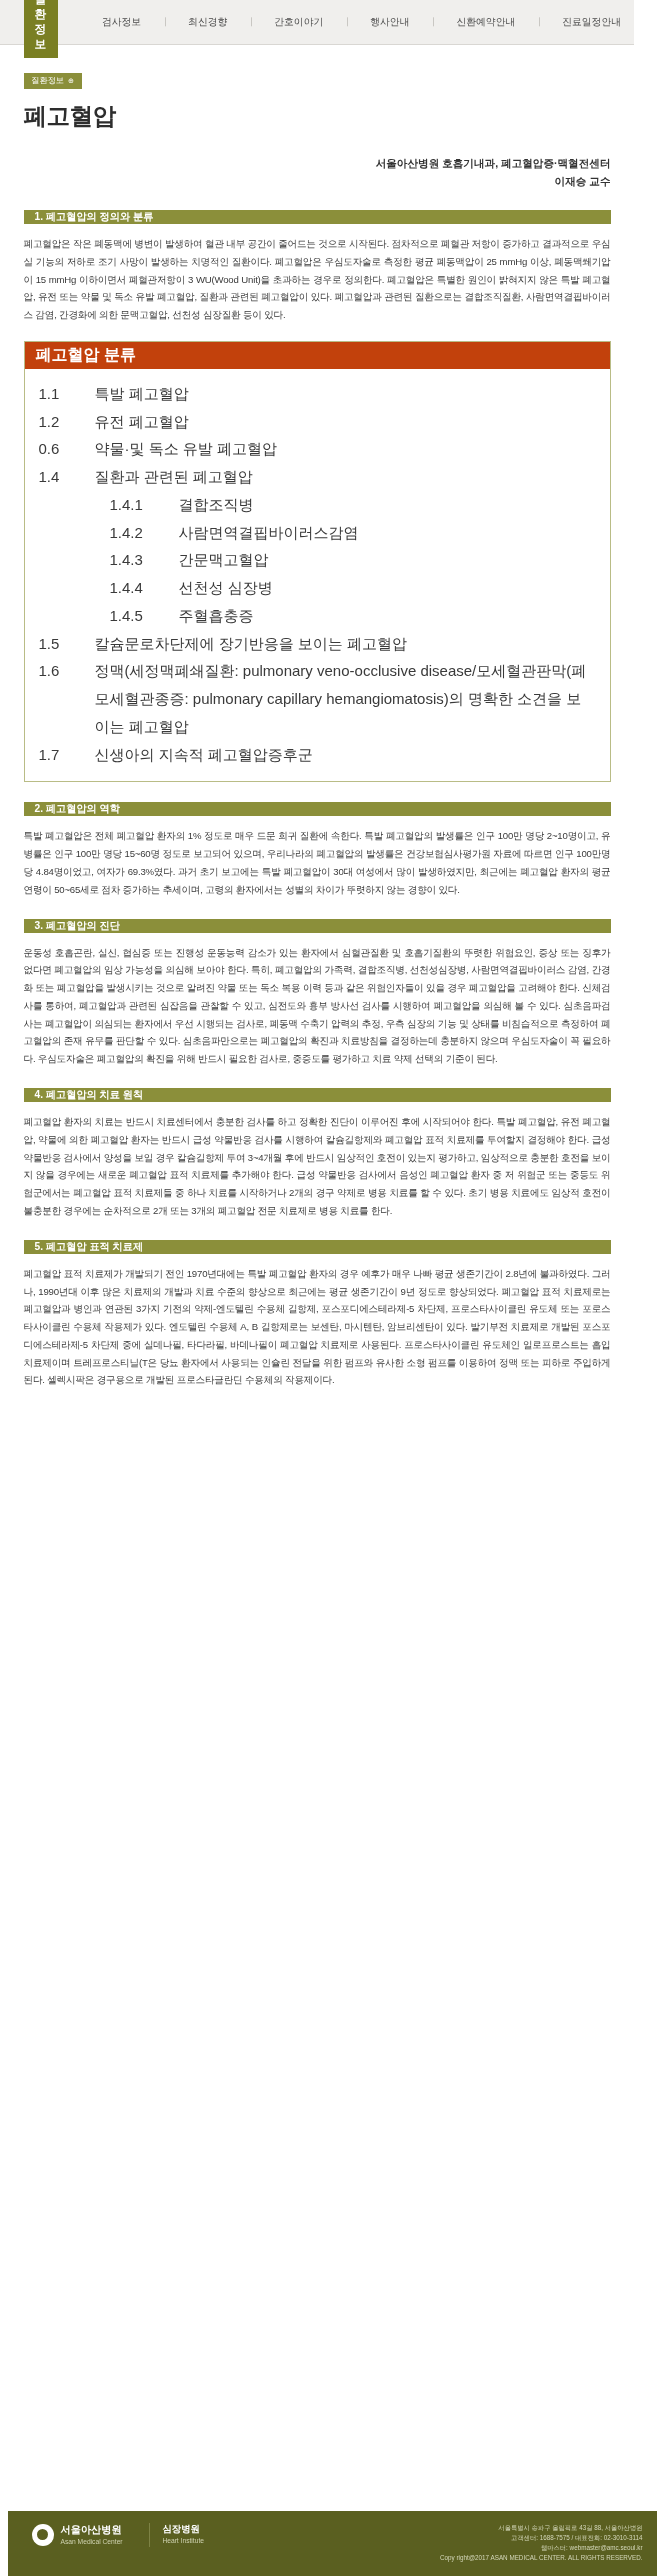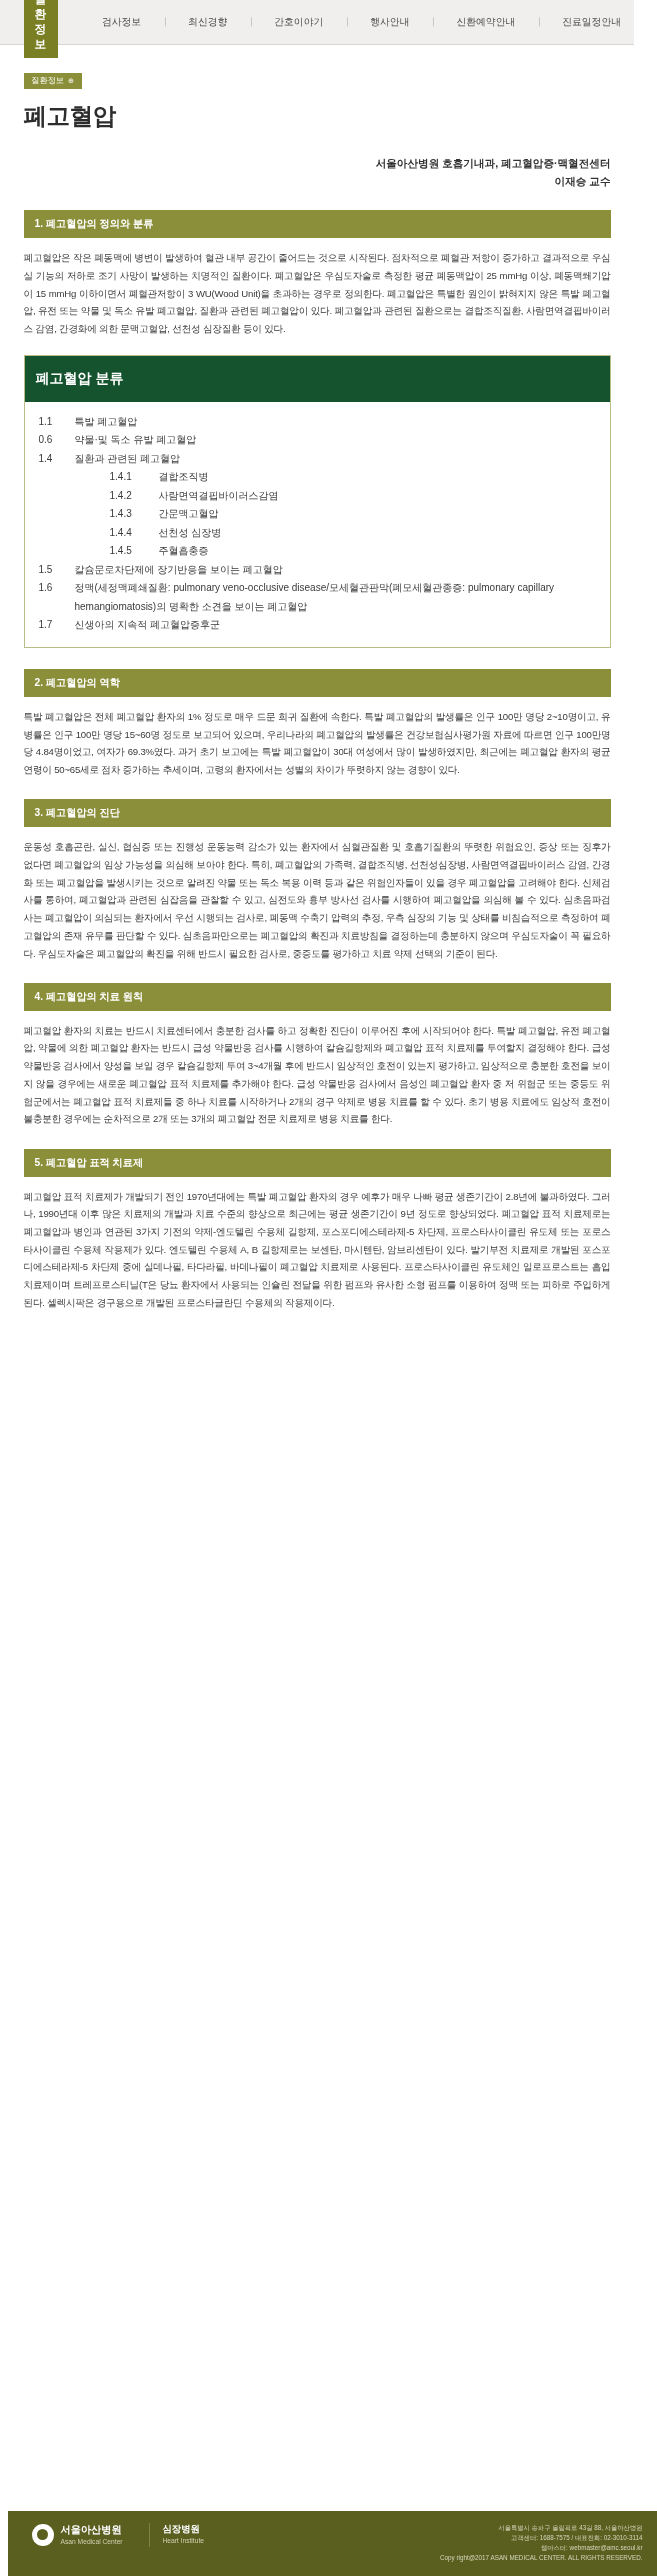--- a/index.html
+++ b/index.html
@@ -83,50 +83,51 @@
     line-height: 1.7;
   }
 
   
   .content { padding: 0 23.5px 0 23.5px; }
   .sec-head {
     background: #8b8f3a;
     color: #ffffff;
     font-size: 10.2px;
     font-weight: bold;
-    padding: 7px 11px;
+    padding: 0 11px;
     margin: 20.4px 0 11px 0;
   }
   .body-text {
     font-size: 9.6px;
     line-height: 1.85;
     color: #3a3a3a;
     text-align: justify;
     letter-spacing: -0.2px;
   }
 
   
   .box {
     border: 0.8px solid #b9bc86;
     margin: 17px 0 6.3px 0;
     background: #ffffff;
   }
   .box-head {
-    background: #14532d;
+    background: #c2410c;
     color: #ffffff;
-    font-size: 14px;
-    font-weight: bold;
-    padding: 14px 11px;
+    font-size: 16px;
+    font-weight: bold;
+    padding: 3px 11px;
   }
   .box-body { padding: 11px 14px 12.5px 14px; }
   .cls-row {
     display: flex;
-    font-size: 10px;
+    font-size: 15px;
     line-height: 1.85;
     color: #3a3a3a;
+    gap: 20px;
   }
   .cls-num { width: 36px; flex: none; }
   .cls-num.lv2 { width: 49px; margin-left: 40px; }
   .cls-row.lv2 { padding-left: 31px; }
   .cls-txt { flex: 1; }
 
   
   .footer {
     position: absolute;
     left: 8px; bottom: 0;
@@ -207,20 +208,24 @@
     <p class="body-text">폐고혈압은 작은 폐동맥에 병변이 발생하여 혈관 내부 공간이 줄어드는 것으로 시작된다. 점차적으로 폐혈관 저항이 증가하고 결과적으로 우심실 기능의 저하로 조기 사망이 발생하는 치명적인 질환이다. 폐고혈압은 우심도자술로 측정한 평균 폐동맥압이 25 mmHg 이상, 폐동맥쐐기압이 15 mmHg 이하이면서 폐혈관저항이 3 WU(Wood Unit)을 초과하는 경우로 정의한다. 폐고혈압은 특별한 원인이 밝혀지지 않은 특발 폐고혈압, 유전 또는 약물 및 독소 유발 폐고혈압, 질환과 관련된 폐고혈압이 있다. 폐고혈압과 관련된 질환으로는 결합조직질환, 사람면역결핍바이러스 감염, 간경화에 의한 문맥고혈압, 선천성 심장질환 등이 있다.</p>
 
     <div class="box">
       <div class="box-head">폐고혈압 분류</div>
       <div class="box-body">
         <div class="cls-row">
           <span class="cls-num">1.1</span>
           <span class="cls-txt">특발 폐고혈압</span>
         </div>
         <div class="cls-row">
+          <span class="cls-num">1.2</span>
+          <span class="cls-txt">유전 폐고혈압</span>
+        </div>
+        <div class="cls-row">
           <span class="cls-num">0.6</span>
           <span class="cls-txt">약물·및 독소 유발 폐고혈압</span>
         </div>
         <div class="cls-row">
           <span class="cls-num">1.4</span>
           <span class="cls-txt">질환과 관련된 폐고혈압</span>
         </div>
         <div class="cls-row lv2">
           <span class="cls-num lv2">1.4.1</span>
           <span class="cls-txt">결합조직병</span>

